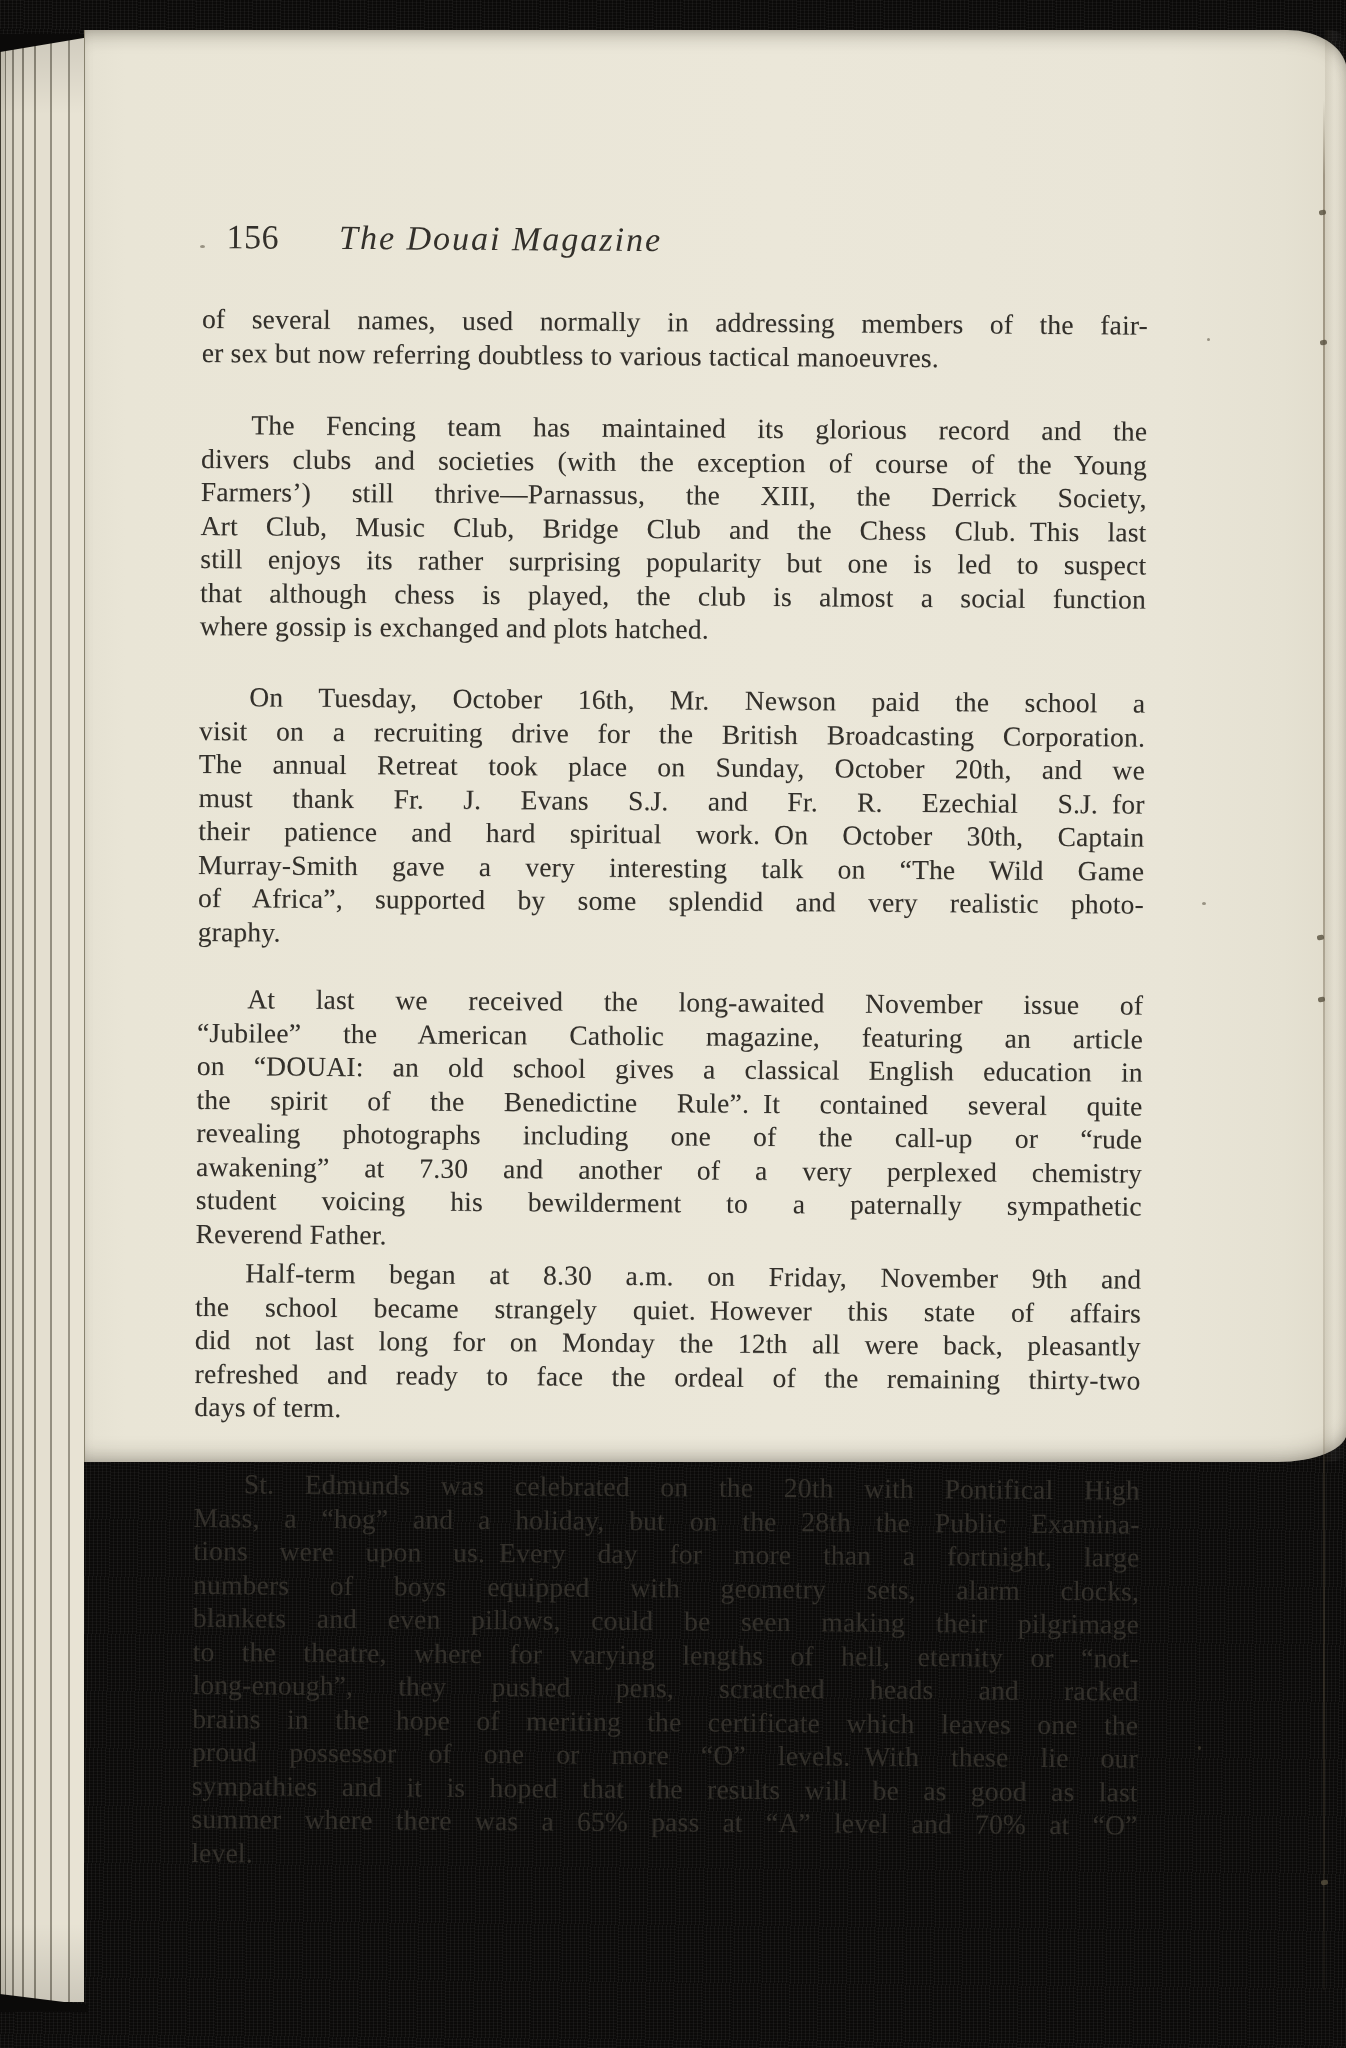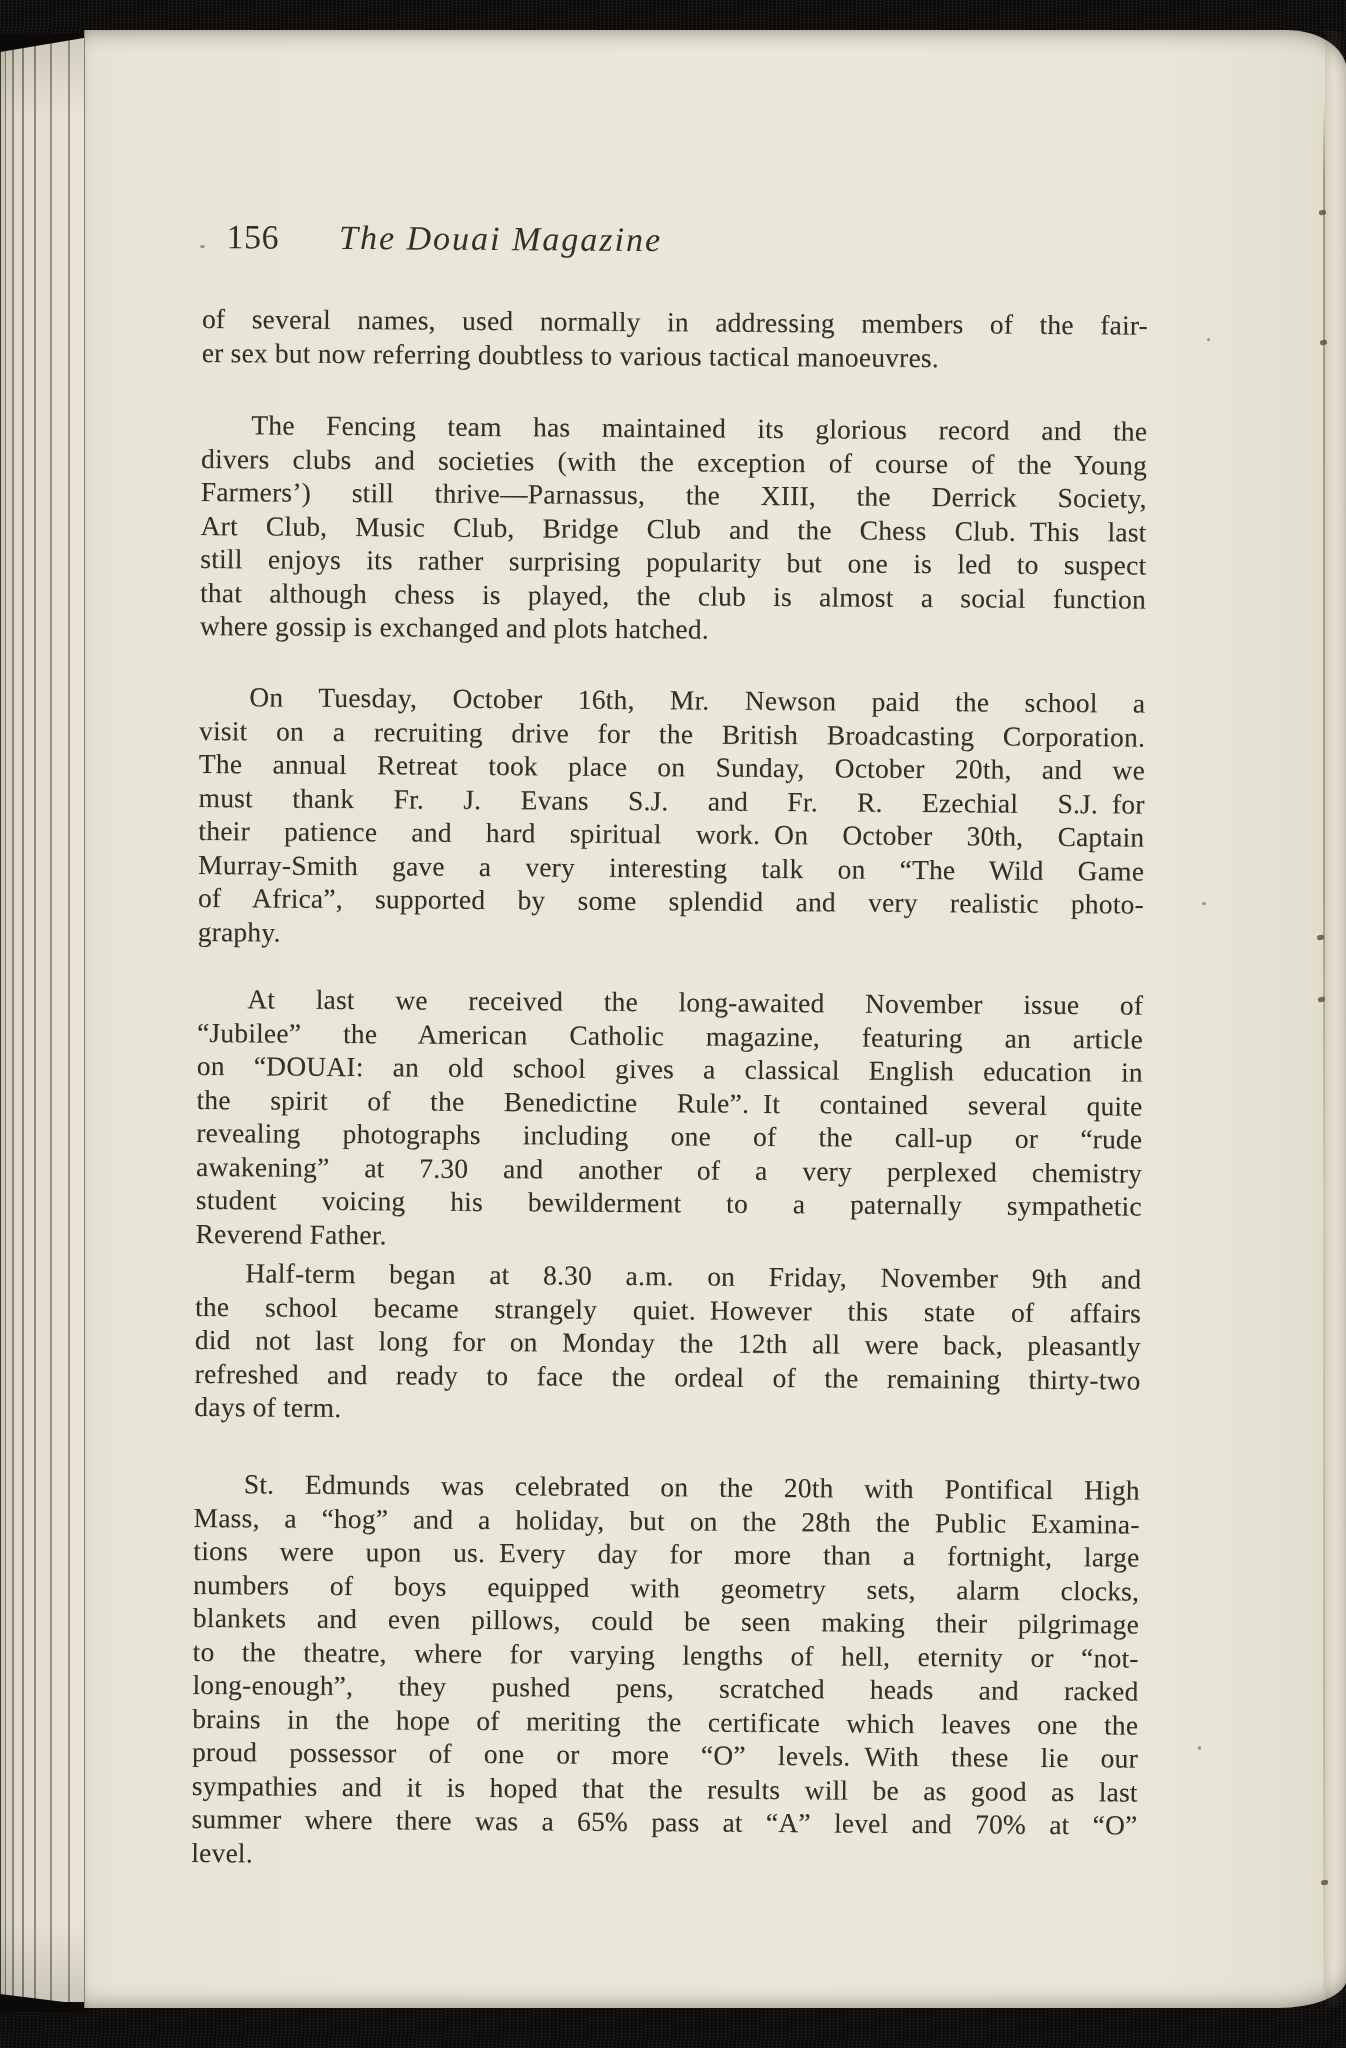--- a/index.html
+++ b/index.html
@@ -30,21 +30,21 @@
   .wedge-top{
     position:absolute;left:0;top:34px;width:88px;height:18px;background:#0b0a09;
     clip-path:polygon(0 0,100% 0,100% 18%,0 100%);
   }
   .wedge-bottom{
     position:absolute;left:0;top:1990px;width:88px;height:22px;background:#0b0a09;
     clip-path:polygon(0 18%,100% 68%,100% 100%,0 100%);
   }
   
   .page{
-    position:absolute;left:84px;top:30px;width:1262px;height:1978px;
+    position:absolute;left:84px;top:30px;width:1262px;height:1432px;
     background:linear-gradient(90deg,#e5e1d2 0,#e9e5d6 40px,#ebe7d9 55%,#e9e5d7 86%,#e5e1d2 95%,#e0dbcb 100%);
     border-left:1px solid #87826f;
     border-radius:0 60px 70px 0 / 0 42px 30px 0;
     box-shadow:
       inset 0 16px 20px -14px rgba(40,35,25,0.40),
       inset 0 -18px 20px -14px rgba(40,35,25,0.35),
       inset -5px 0 12px -5px rgba(40,35,25,0.15);
   }
   
   .crease{

